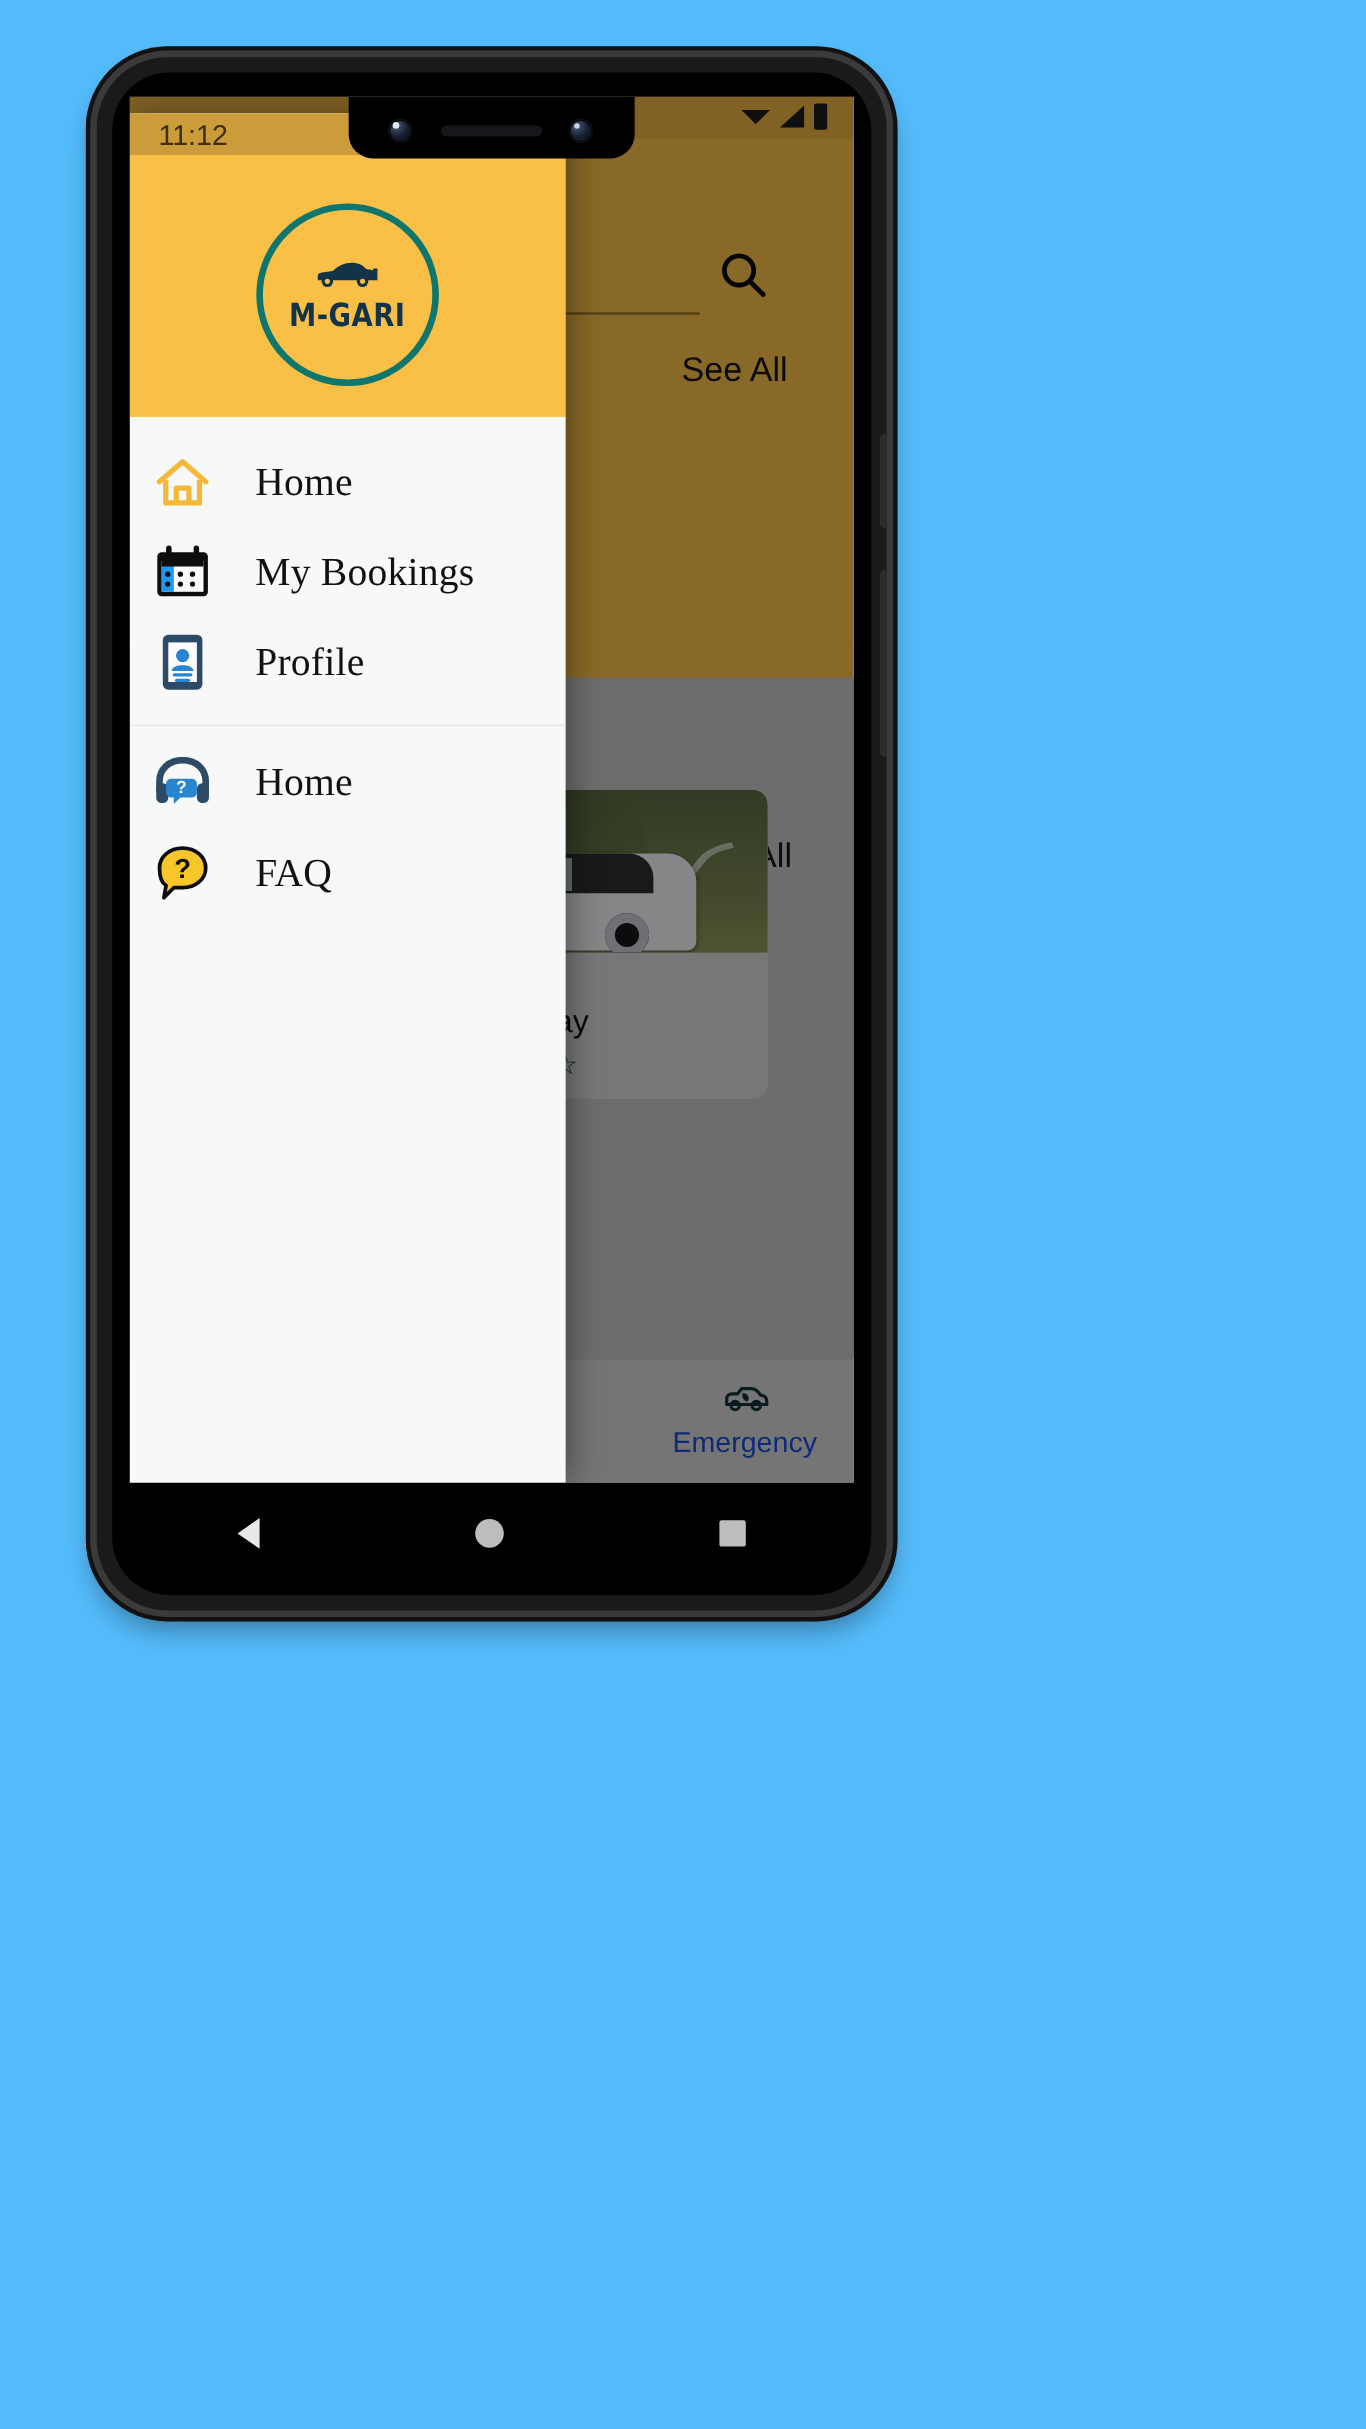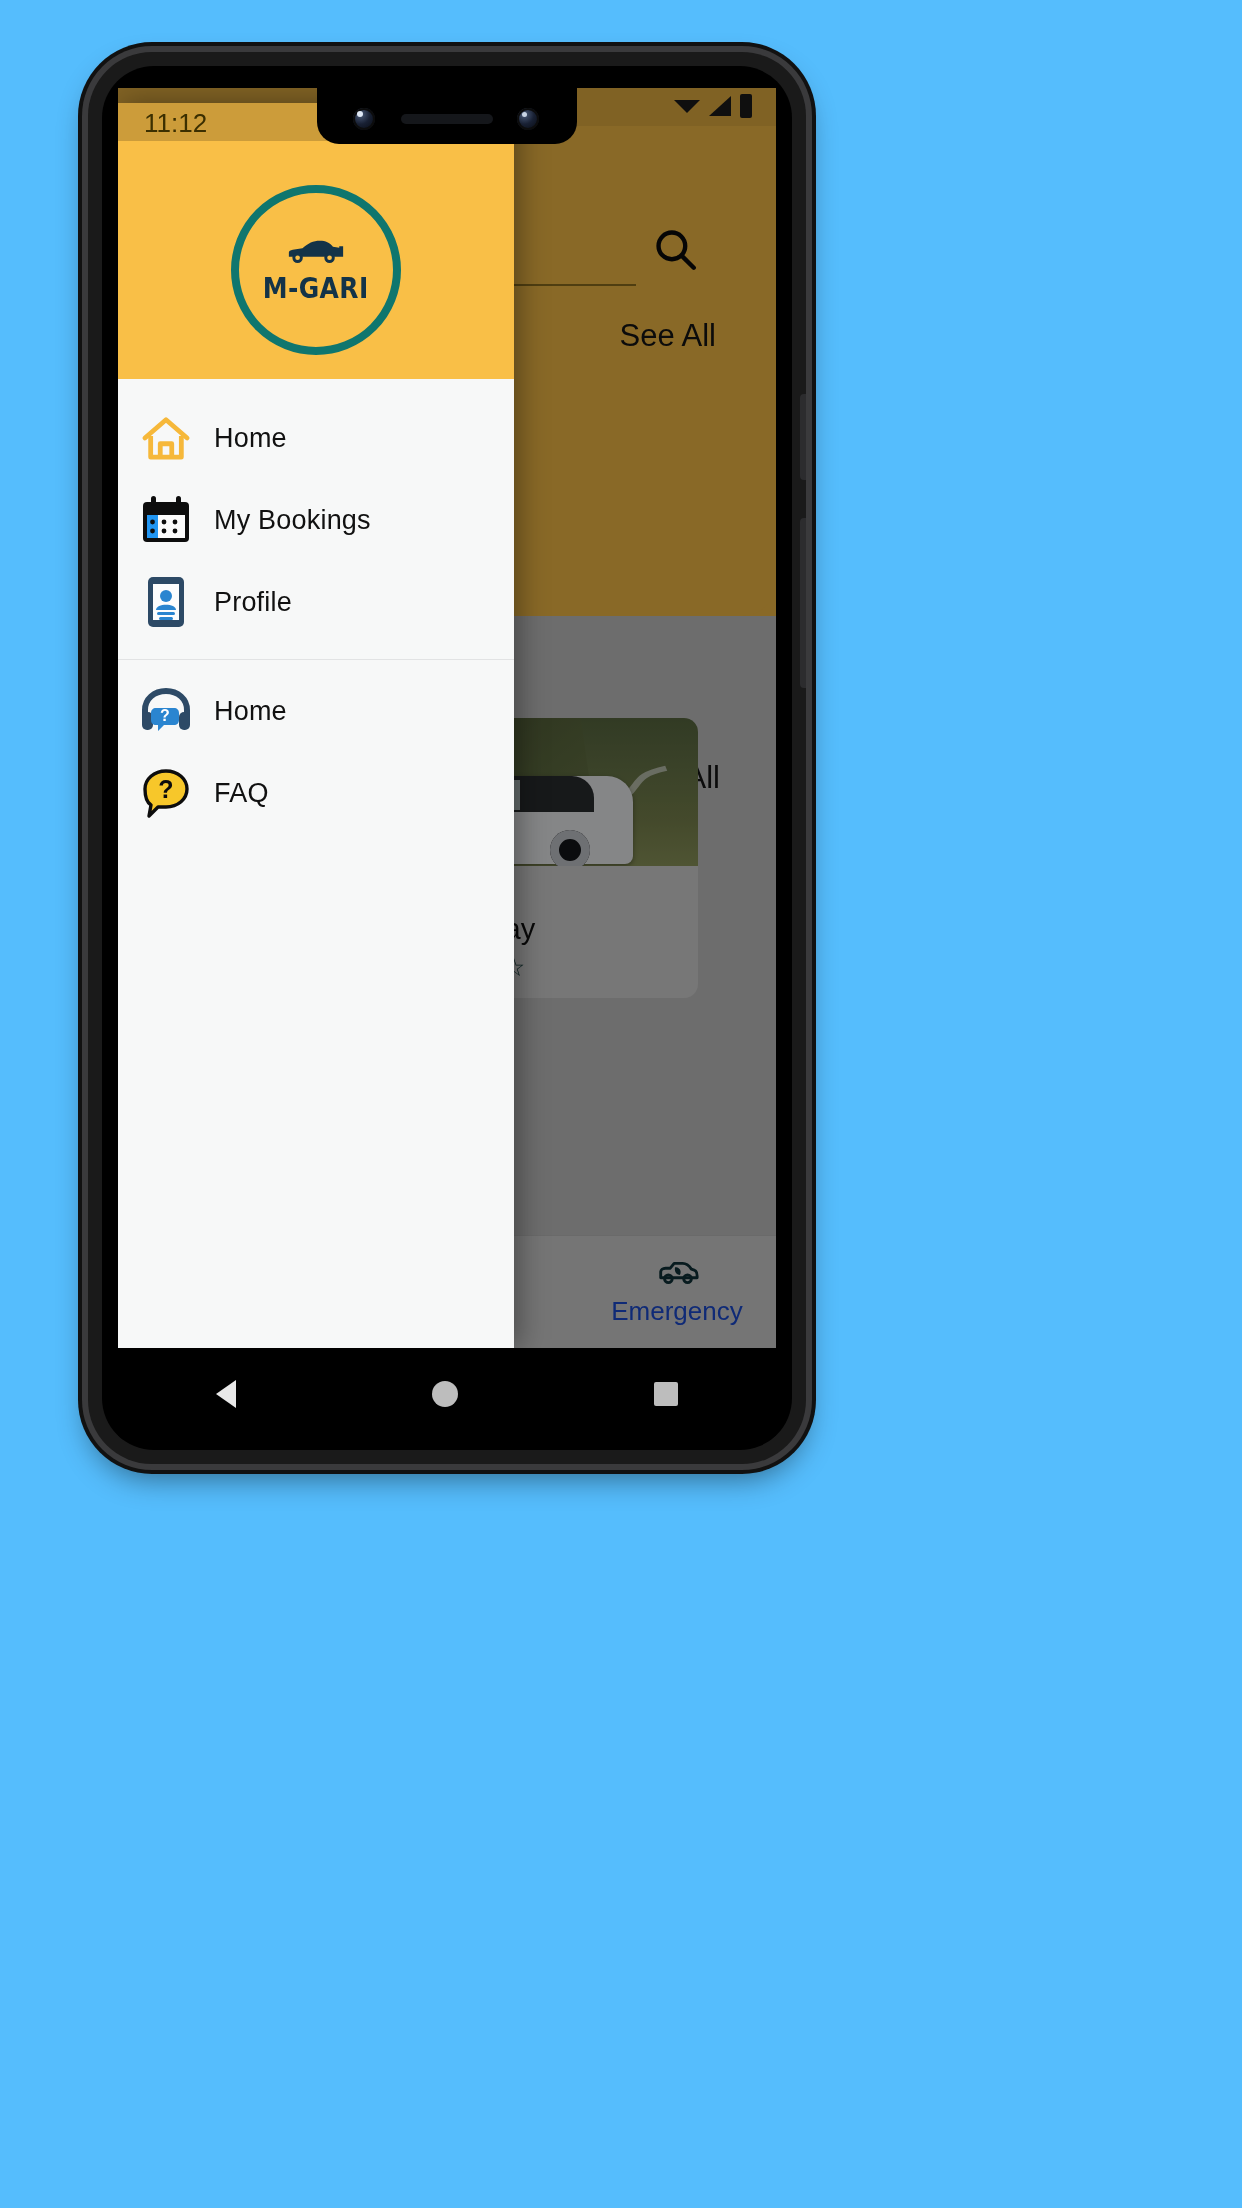--- a/index.html
+++ b/index.html
@@ -198,42 +198,42 @@
   }
   .drawer-header .statusband{
     position:absolute;left:0;right:0;top:0;height:38px;background:rgba(0,0,0,.18);
   }
   .clock{
     position:absolute;left:26px;top:5px;font-size:26px;color:#3b2f00;
   }
   .logo{
     position:absolute;left:50%;top:82px;transform:translateX(-50%);
     width:154px;height:154px;border-radius:50%;
-    border:8px solid #0f766e;
+    border:6px solid #0f766e;
     display:flex;flex-direction:column;align-items:center;justify-content:center;
   }
   .logo .carglyph{margin-top:2px;}
   .logo .brand{
     margin-top:6px;
     font-family:"DejaVu Sans", sans-serif;
     font-weight:bold;font-size:29px;letter-spacing:.5px;color:#133348;
     transform:scaleX(.86);
   }
 
   .menu{flex:1 1 auto;padding-top:18px;background:#f7f8f8;}
   .menu-item{
     display:flex;align-items:center;
     height:82px;padding:0 0 0 18px;position:relative;
   }
   .menu-icon{
     width:60px;min-width:60px;height:54px;
     display:flex;align-items:center;justify-content:center;
   }
   .menu-label{
-    margin-left:18px;font-size:27px;color:#111;letter-spacing:.2px;
+    margin-left:36px;font-size:36px;color:#111;letter-spacing:.2px;font-family:Liberation Serif, serif;
   }
   .badge{
     position:absolute;right:22px;top:50%;transform:translateY(-50%);
     width:50px;height:50px;border-radius:50%;
     background:#f4402e;color:#fff;font-size:26px;
     display:flex;align-items:center;justify-content:center;
   }
   .divider{height:1px;background:#e2e3e4;margin:16px 0 10px;}
   .spacer-gap{height:48px;}
 

